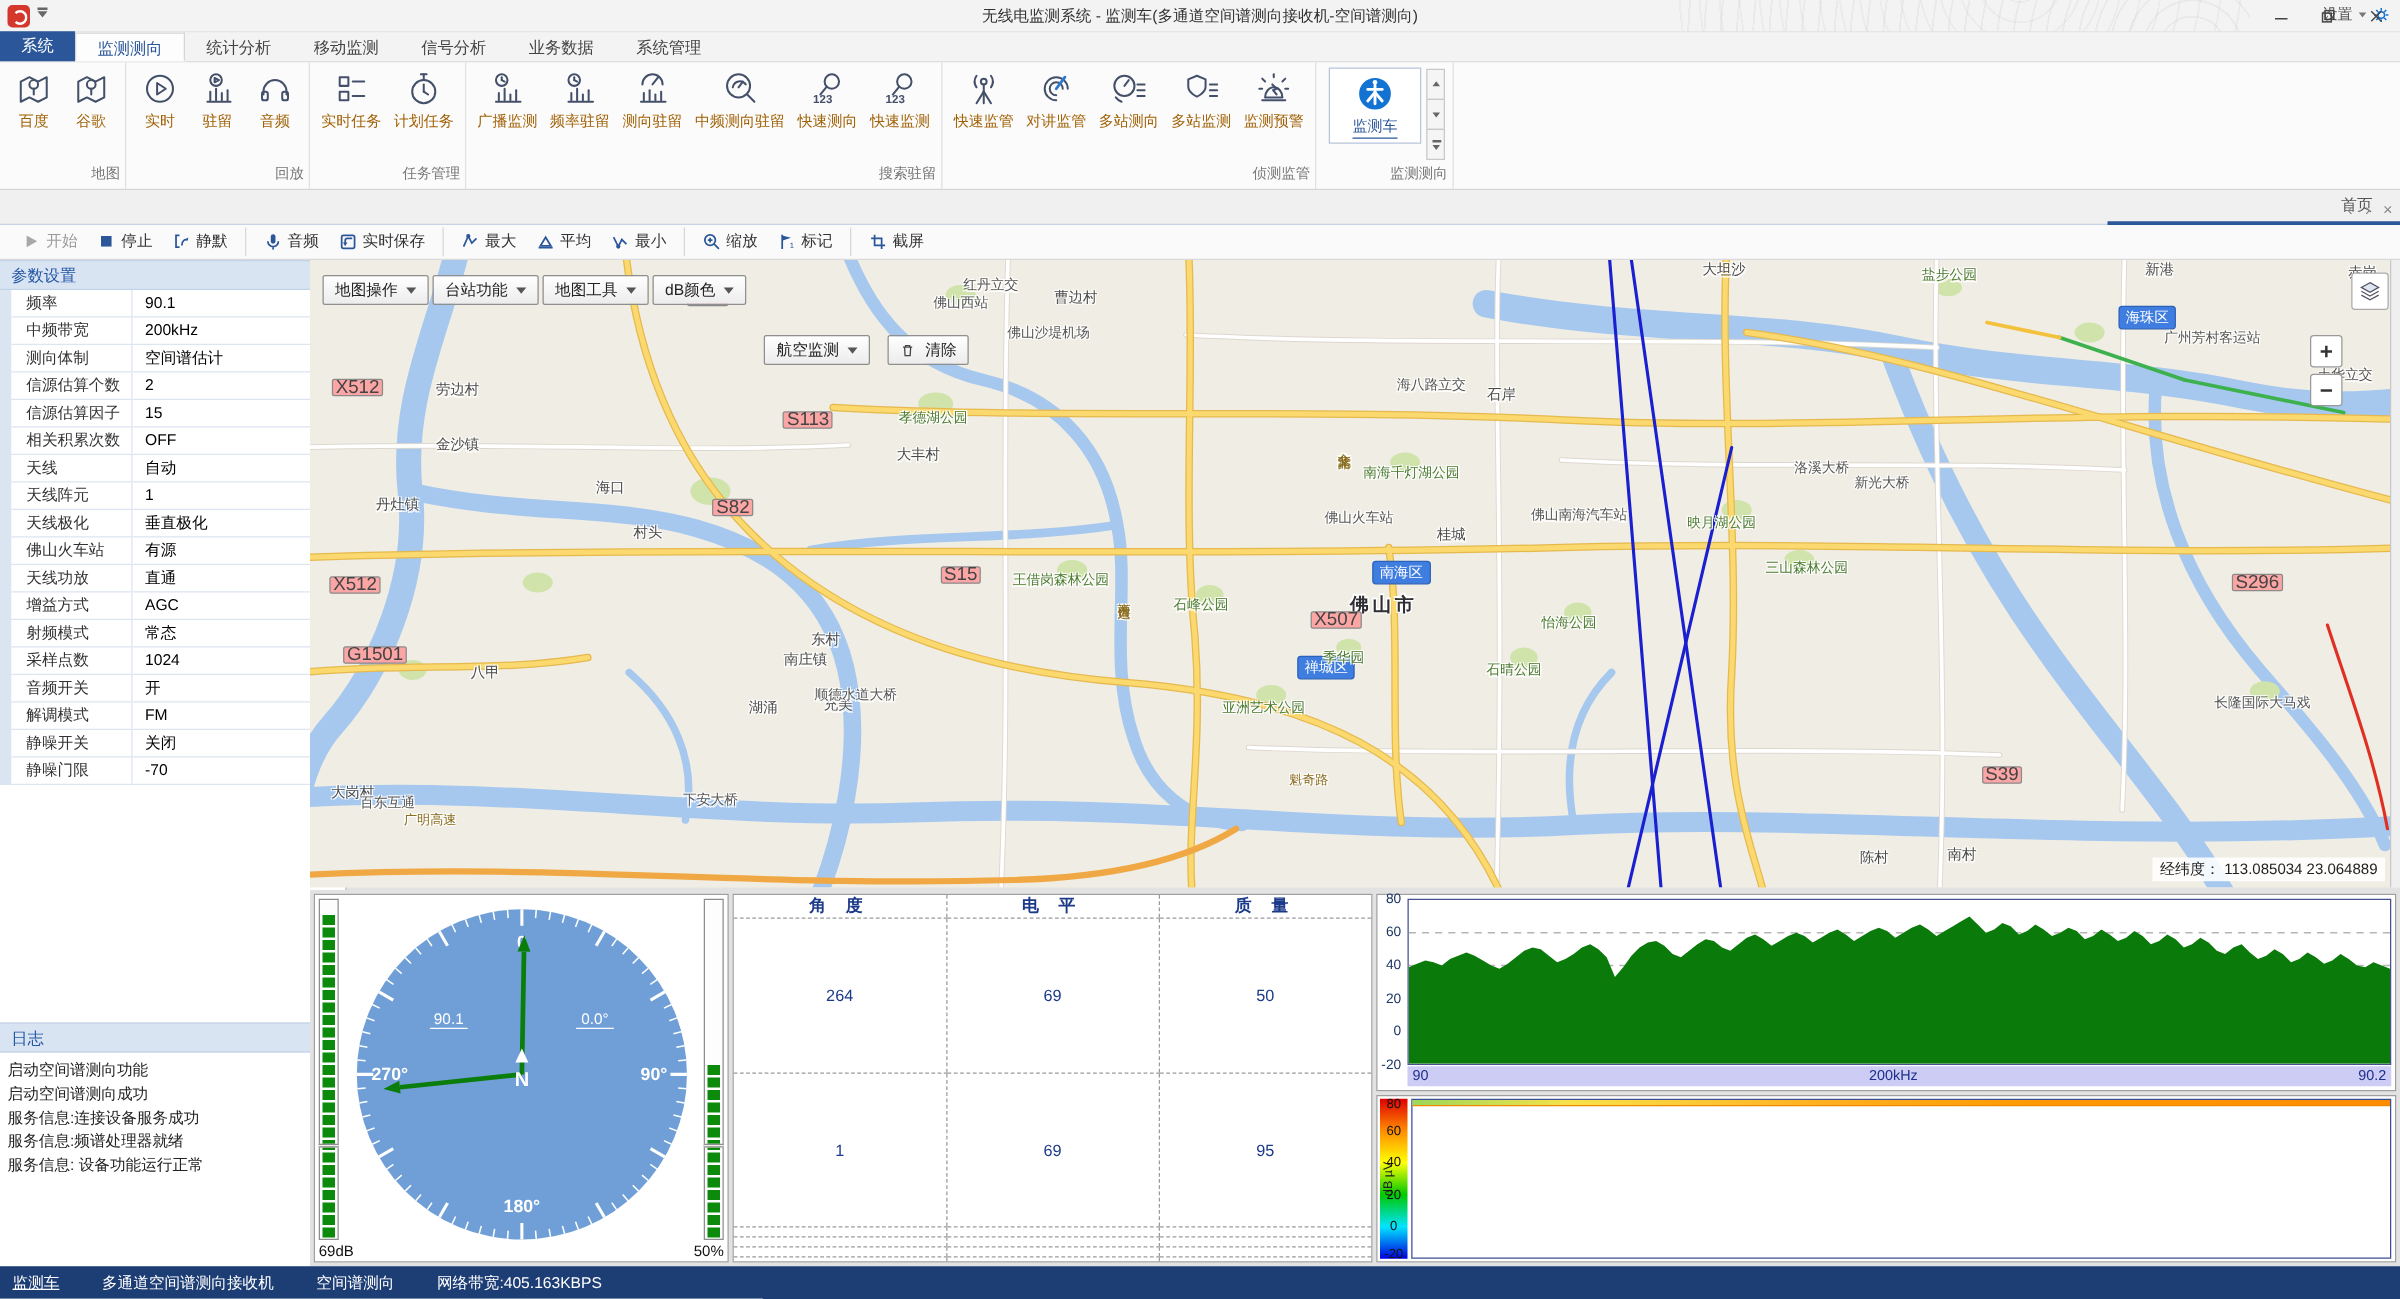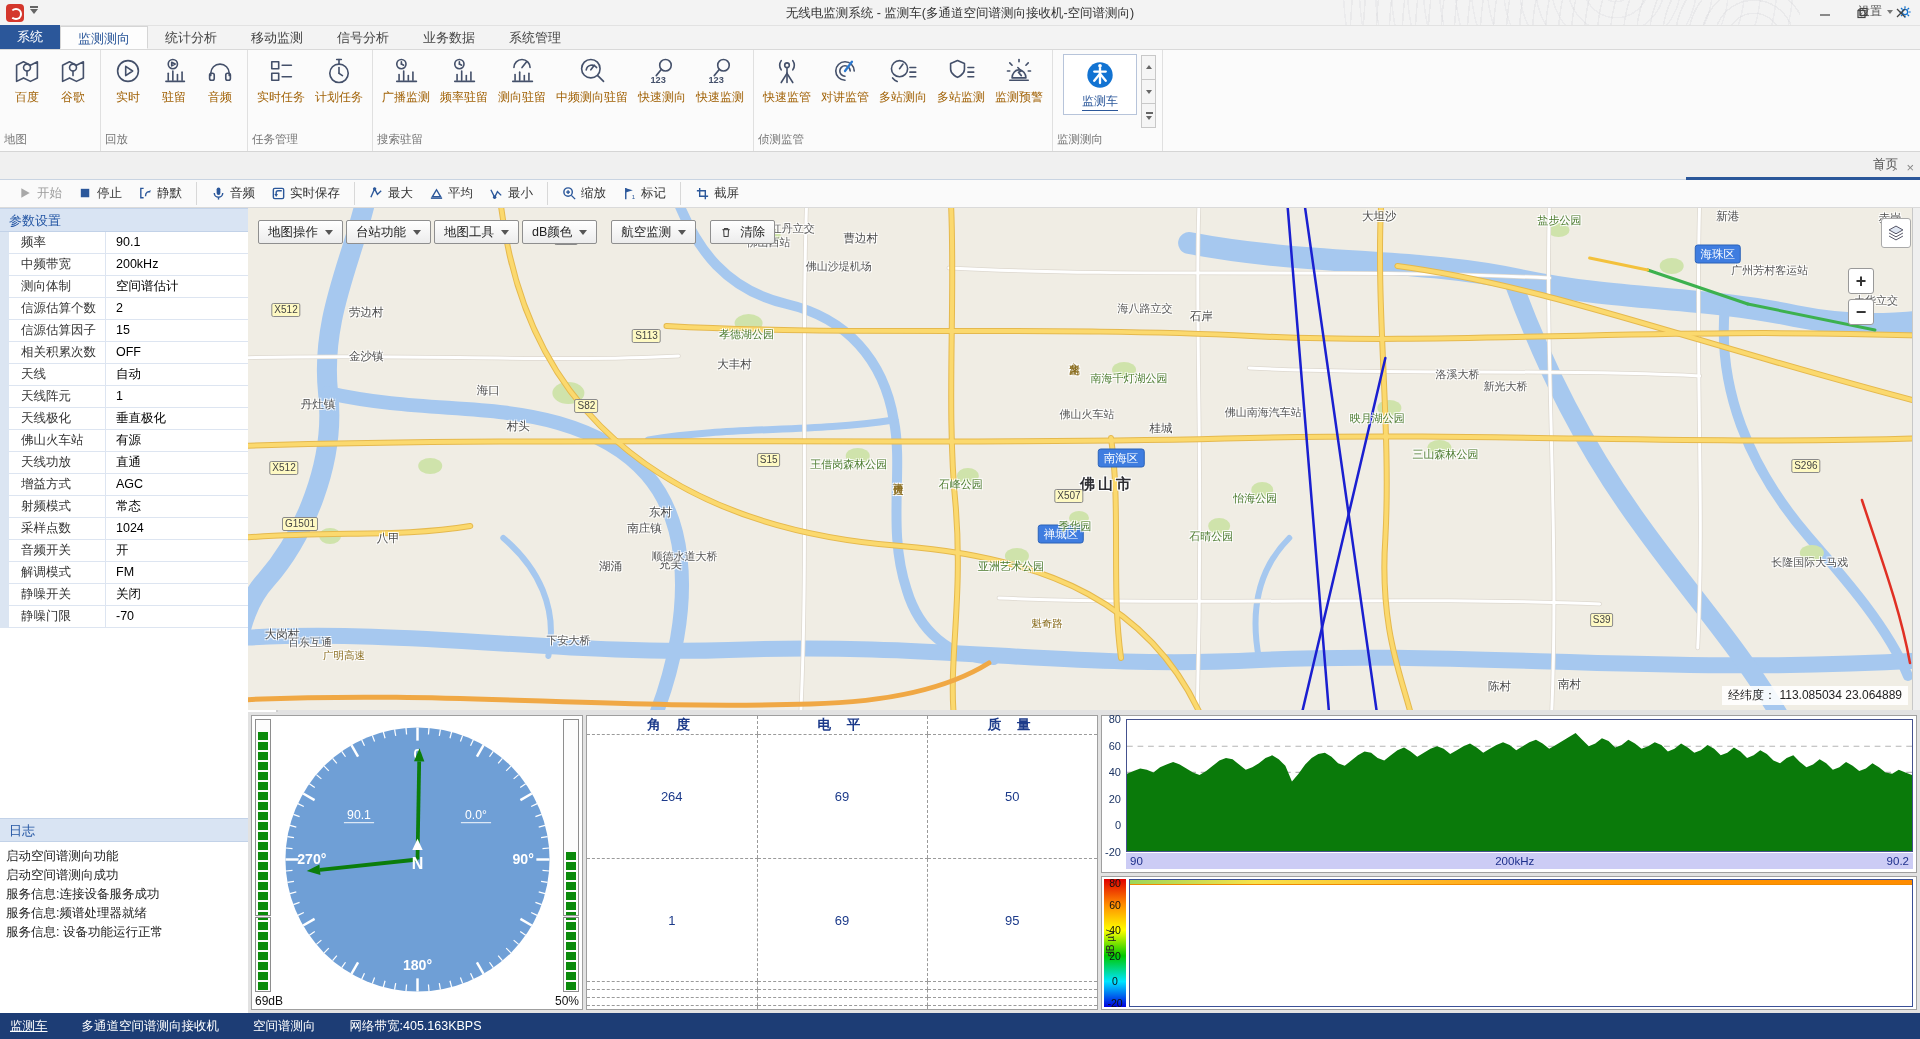--- a/index.html
+++ b/index.html
@@ -30,21 +30,21 @@
   .settings-area { position:absolute; right:8px; top:3px; display:flex; align-items:center; gap:5px; color:#555; font-size:12px; }
   .settings-caret { width:0; height:0; border-left:3.5px solid transparent; border-right:3.5px solid transparent; border-top:4.5px solid #777; }
 
   
   .ribbon { position:absolute; top:50px; left:0; right:0; height:102px; background:#fbfbfb; border-bottom:1px solid #d5d5d5; display:flex; }
   .rgroup { display:flex; flex-direction:column; border-right:1px solid #e0e0e0; padding:2px 4px 0 4px; }
   .rgroup-items { flex:1; display:flex; align-items:flex-start; }
   .ritem { min-width:46px; padding:4px 5px 2px; display:flex; flex-direction:column; align-items:center; gap:3px; }
   .ritem svg { width:30px; height:30px; stroke:#44506a; fill:none; stroke-width:1.4; stroke-linecap:round; stroke-linejoin:round; }
   .ritem .rlabel { font-size:12px; color:#a16207; white-space:nowrap; }
-  .rgroup-label { height:22px; line-height:20px; text-align:left; font-size:11.5px; color:#777; }
+  .rgroup-label { height:22px; line-height:20px; text-align:right; font-size:11.5px; color:#777; }
   .ritem.gallery { border:1px solid #b7c4da; background:#fff; margin:2px 2px 0 6px; padding:5px 18px 3px; }
   .ritem.gallery .rlabel { color:var(--accent); border-bottom:1px solid var(--accent); }
   .rspinners { display:flex; flex-direction:column; margin:3px 2px 0 2px; }
   .rspin { width:15px; height:25px; border:1px solid #c8c8c8; background:#f5f5f5; margin-bottom:-1px; position:relative; }
   .rspin i { position:absolute; left:3.5px; width:0; height:0; border-left:3.5px solid transparent; border-right:3.5px solid transparent; }
   .rspin.up i { top:9px; border-bottom:4.5px solid #666; }
   .rspin.dn i { top:10px; border-top:4.5px solid #666; }
   .rspin.more i { top:12px; border-top:4.5px solid #666; }
   .rspin.more::before { content:""; position:absolute; left:3.5px; top:8px; width:7px; height:1.5px; background:#666; }
 
@@ -75,33 +75,33 @@
   .logline { font-size:12.5px; line-height:19px; color:#222; white-space:nowrap; }
 
   
   .rightpane { position:absolute; left:248px; top:0; right:0; bottom:0; }
   .map { position:absolute; left:0; top:0; right:0; height:502px; background:#f0ede4; overflow:hidden; }
   .map svg.base { position:absolute; left:0; top:0; width:100%; height:100%; }
   .map-btns { position:absolute; left:10px; top:12px; display:flex; gap:3px; z-index:4; }
   .mbtn { height:24px; display:flex; align-items:center; gap:7px; padding:0 9px; font-size:12.5px; color:#222;
     background:linear-gradient(#ffffff,#ececec); border:1px solid #8f8f8f; border-radius:2px; }
   .mbtn .caret { width:0; height:0; border-left:4px solid transparent; border-right:4px solid transparent; border-top:5px solid #555; }
-  .mbtn.gap { margin-left:11px; }
+  .mbtn.gap { margin-left:11px;margin-top:48px; }
   .mbtn svg { width:13px; height:13px; stroke:#444; fill:none; stroke-width:1.3; }
   .map-label { position:absolute; transform:translate(-50%,-50%); white-space:nowrap; z-index:2;
     text-shadow:1px 1px 0 #fff,-1px -1px 0 #fff,1px -1px 0 #fff,-1px 1px 0 #fff; }
   .ml-town { color:#4a4a4a; font-size:11.5px; }
   .ml-poi { color:#565656; font-size:11px; }
   .ml-park { color:#4b7b2f; font-size:11px; }
   .ml-road { color:#8a6d1f; font-size:10.5px; }
   .ml-road-v { color:#8a6d1f; font-size:10.5px; writing-mode:vertical-lr; letter-spacing:1px; }
   .ml-city { color:#2e2e33; font-size:15px; font-weight:bold; letter-spacing:3px; }
   .ml-district { background:#3f7de0; color:#fff; font-size:11.5px; padding:1px 5px; border-radius:3px; border:1px solid #2b62b8; text-shadow:none; }
-  .shield { position:absolute; transform:translate(-50%,-50%); background:#fef9c3; border:1px solid #8a8a8a; border-radius:2px;
-    font-size:10px; color:#444; padding:0 2px; line-height:12px; z-index:2; }
+  .shield { position:absolute; transform:translate(-50%,-50%); background:#fca5a5; border:1px solid #8a8a8a; border-radius:2px;
+    font-size:15px; color:#444; padding:0 2px; line-height:12px; z-index:2; }
   .map-zoom { position:absolute; right:46px; top:60px; display:flex; flex-direction:column; gap:5px; z-index:4; }
   .zbtn { width:26px; height:26px; background:#fff; border:1px solid #999; border-radius:3px; font-size:18px; font-weight:bold; color:#333; display:flex; align-items:center; justify-content:center; }
   .layers-btn { position:absolute; right:9px; top:10px; width:30px; height:30px; background:#fff; border:1px solid #aaa; border-radius:3px; z-index:4; display:flex; align-items:center; justify-content:center; }
   .layers-btn svg { width:20px; height:20px; stroke:#556; fill:#dfe6f2; stroke-width:1.3; }
   .coords-chip { position:absolute; right:12px; bottom:5px; z-index:4; background:rgba(255,255,255,.88); padding:1px 6px; font-size:12px; color:#222; }
   .map-strip { position:absolute; right:0; top:0; bottom:0; width:8px; background:#efefef; border-left:1px solid #c8c8c8; z-index:5; }
 
   
   .bottom { position:absolute; left:0; right:0; top:504px; bottom:0; background:#e2e2e2; display:flex; gap:3px; padding:3px; }
   .panel { background:#fff; border:1px solid #9f9f9f; position:relative; }

